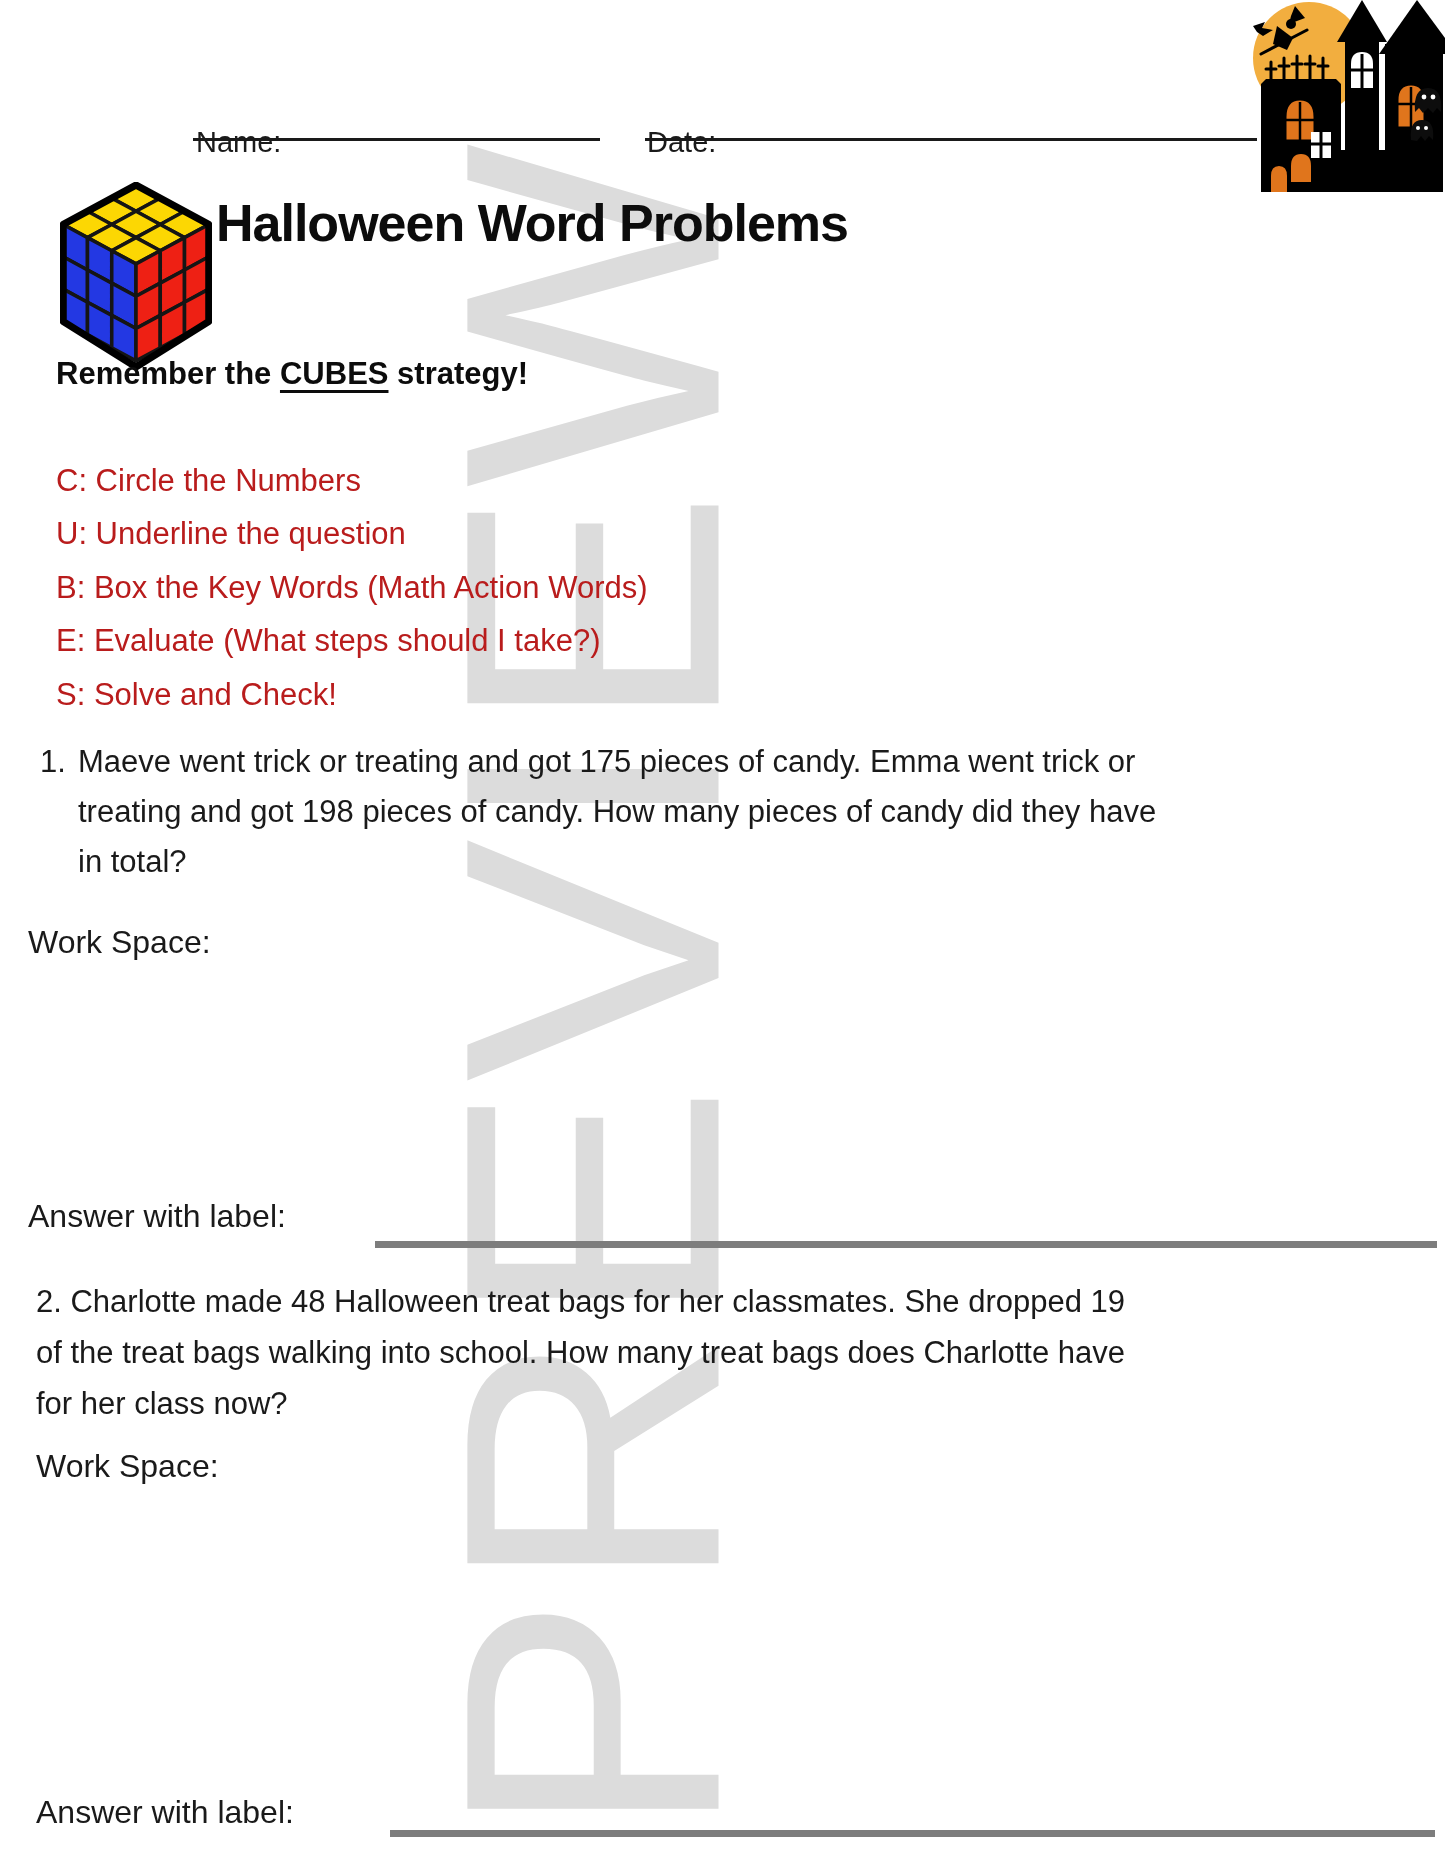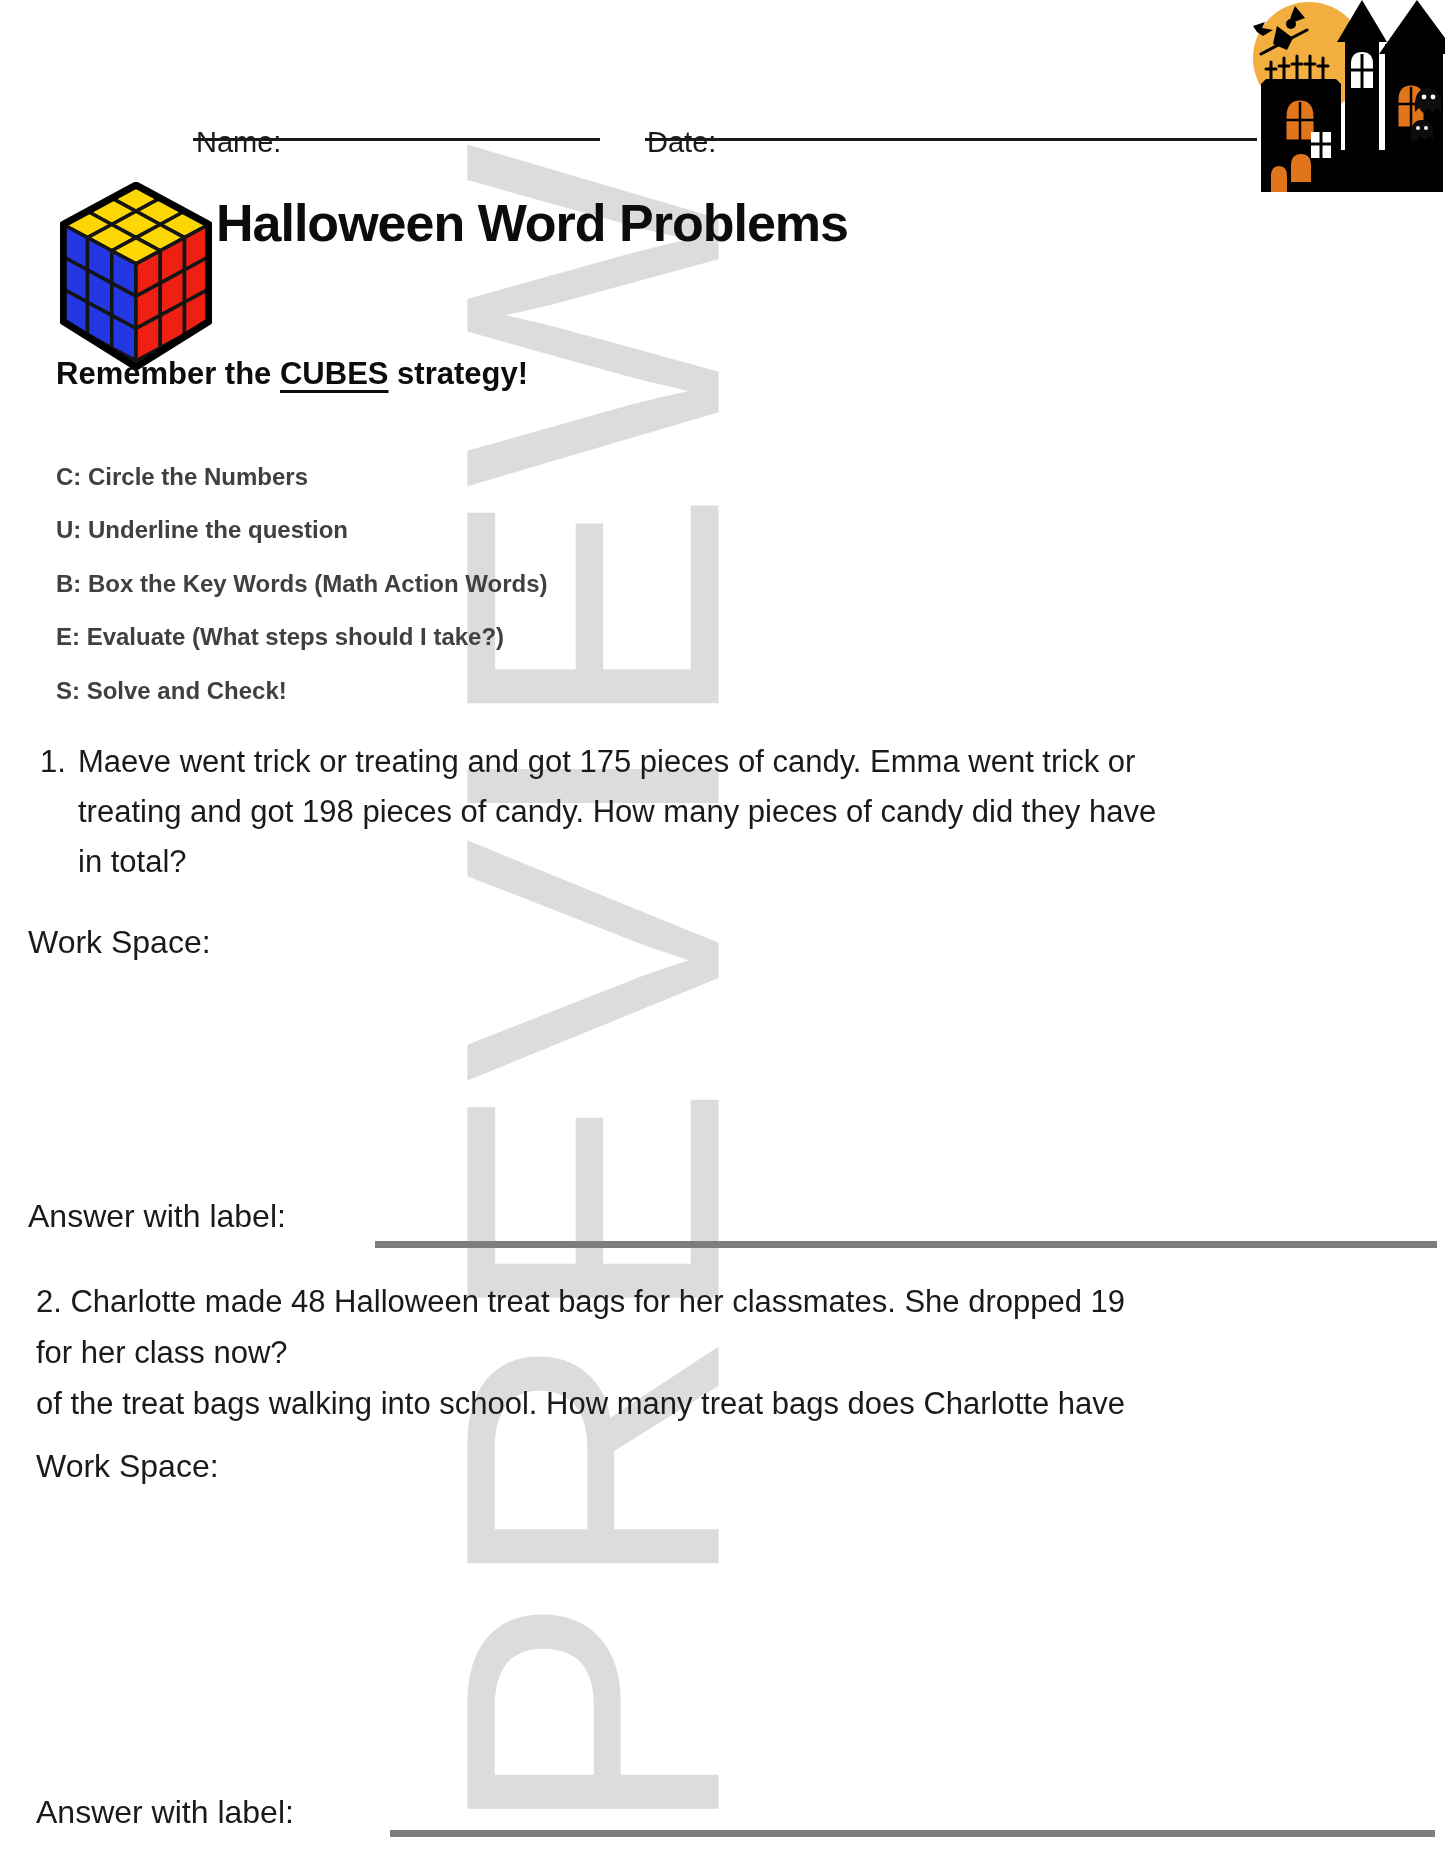--- a/index.html
+++ b/index.html
@@ -15,21 +15,21 @@
   }
   .content{position:relative;z-index:1;}
   
   .hdr-label{font-size:29px;color:#1a1a1a;margin-top:28px;}
   .blank-line{position:absolute;height:3px;background:#1a1a1a;}
   
   .page-title{font-size:52px;font-weight:700;letter-spacing:-1px;color:#0c0c0c;white-space:nowrap;}
   
   .strategy-intro{font-size:31px;font-weight:700;color:#0c0c0c;white-space:nowrap;}
   .strategy-intro .u{text-decoration:underline;text-decoration-thickness:3px;text-underline-offset:6px;}
-  .strategy-item{font-size:24px;font-weight:700;color:#404040;white-space:nowrap;position:absolute;left:0;}
+  .strategy-item{font-size:31px;font-weight:400;color:#b91c1c;white-space:nowrap;position:absolute;left:0;}
   
   .problem{font-size:31px;color:#1a1a1a;}
   .p1{display:flex;}
   .p1 .num{flex:0 0 38px;}
   .p1 .txt div{height:50px;white-space:nowrap;}
   .p2 div{height:51px;white-space:nowrap;}
   .label{font-size:32px;color:#1a1a1a;white-space:nowrap;}
   .answer-line{position:absolute;height:7px;background:#7d7d7d;}
   svg{display:block;}
 </style>
@@ -174,22 +174,22 @@
       </span>
     </div>
 
     <div class="abs label" style="left:28px;top:924px;">Work Space:</div>
 
     <div class="abs label" style="left:28px;top:1198px;">Answer with label:</div>
     <div class="answer-line" style="left:375px;top:1241px;width:1062px;"></div>
 
     <div class="abs problem p2" style="left:36px;top:1284px;">
       <div>2. Charlotte made 48 Halloween treat bags for her classmates. She dropped 19</div>
+      <div>of the treat bags walking into school. How many treat bags does Charlotte have</div>
       <div>for her class now?</div>
-      <div>of the treat bags walking into school. How many treat bags does Charlotte have</div>
     </div>
 
     <div class="abs label" style="left:36px;top:1448px;">Work Space:</div>
 
     <div class="abs label" style="left:36px;top:1794px;">Answer with label:</div>
     <div class="answer-line" style="left:390px;top:1830px;width:1045px;"></div>
 
   </div>
 </div>
 

